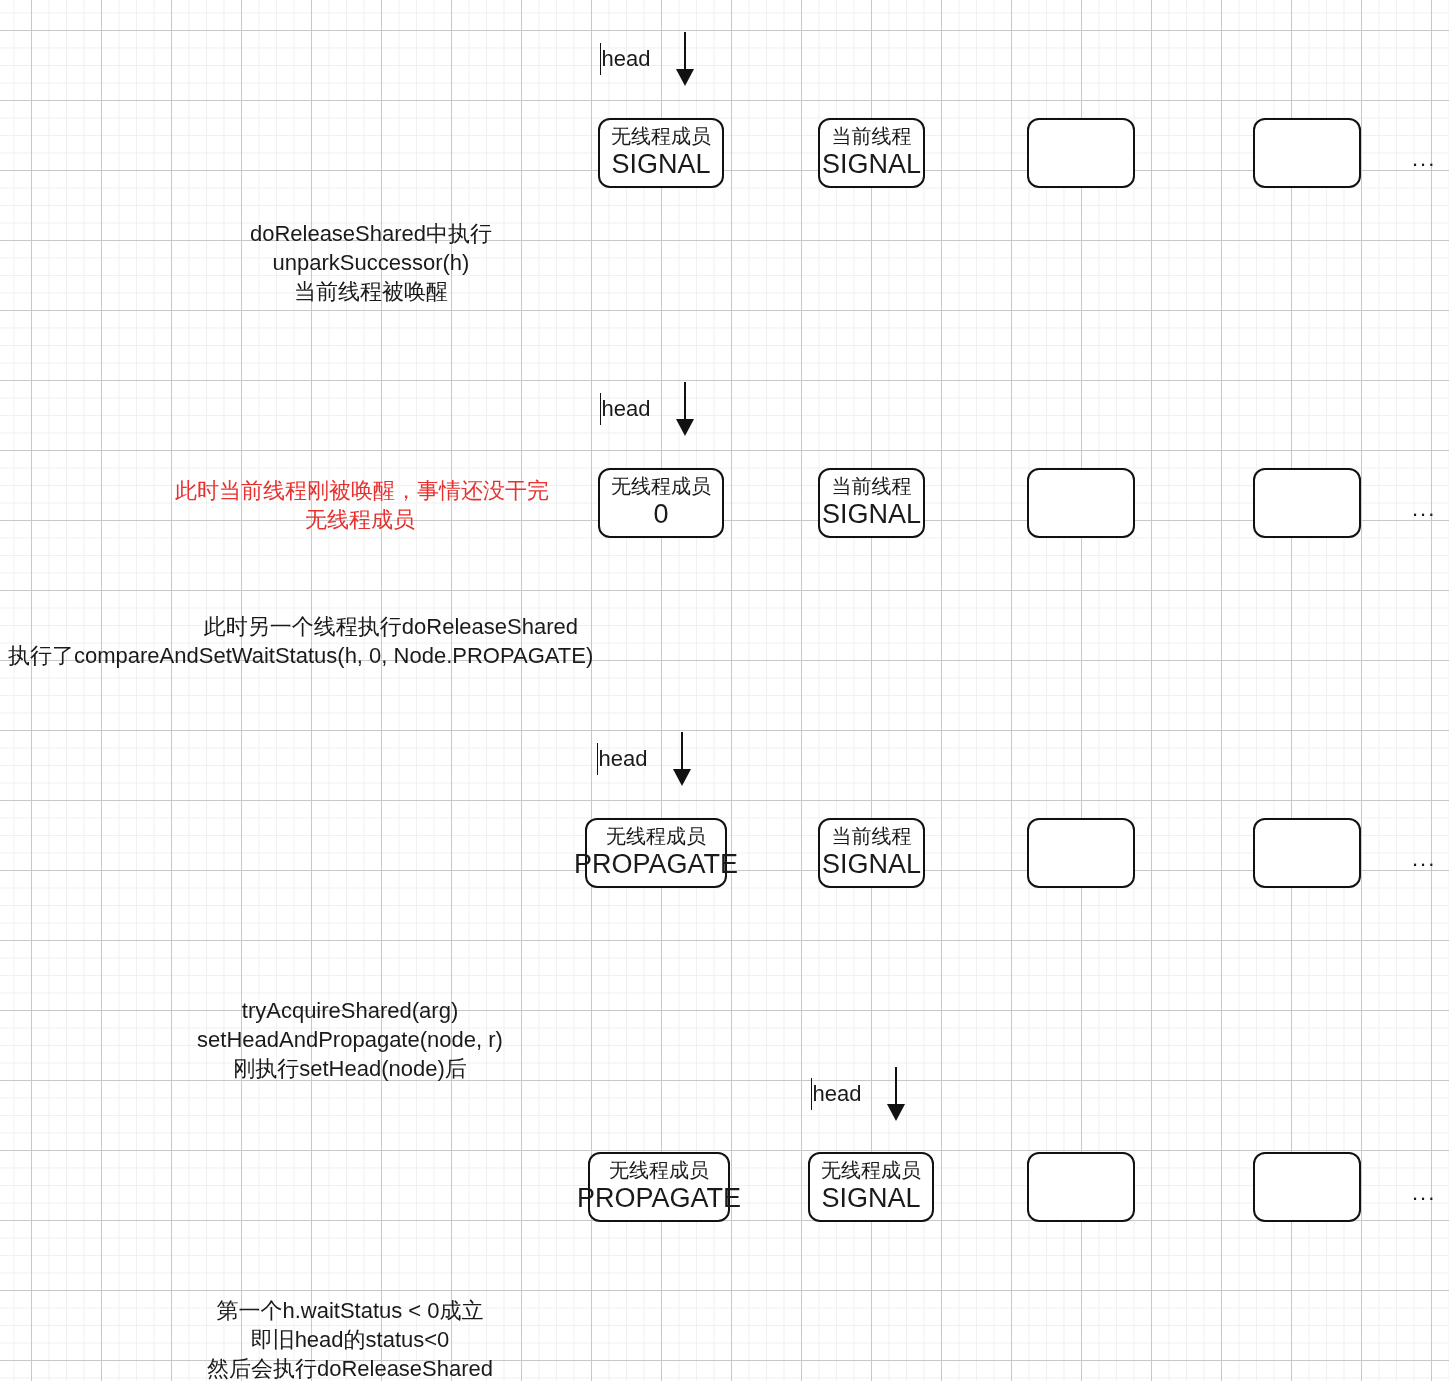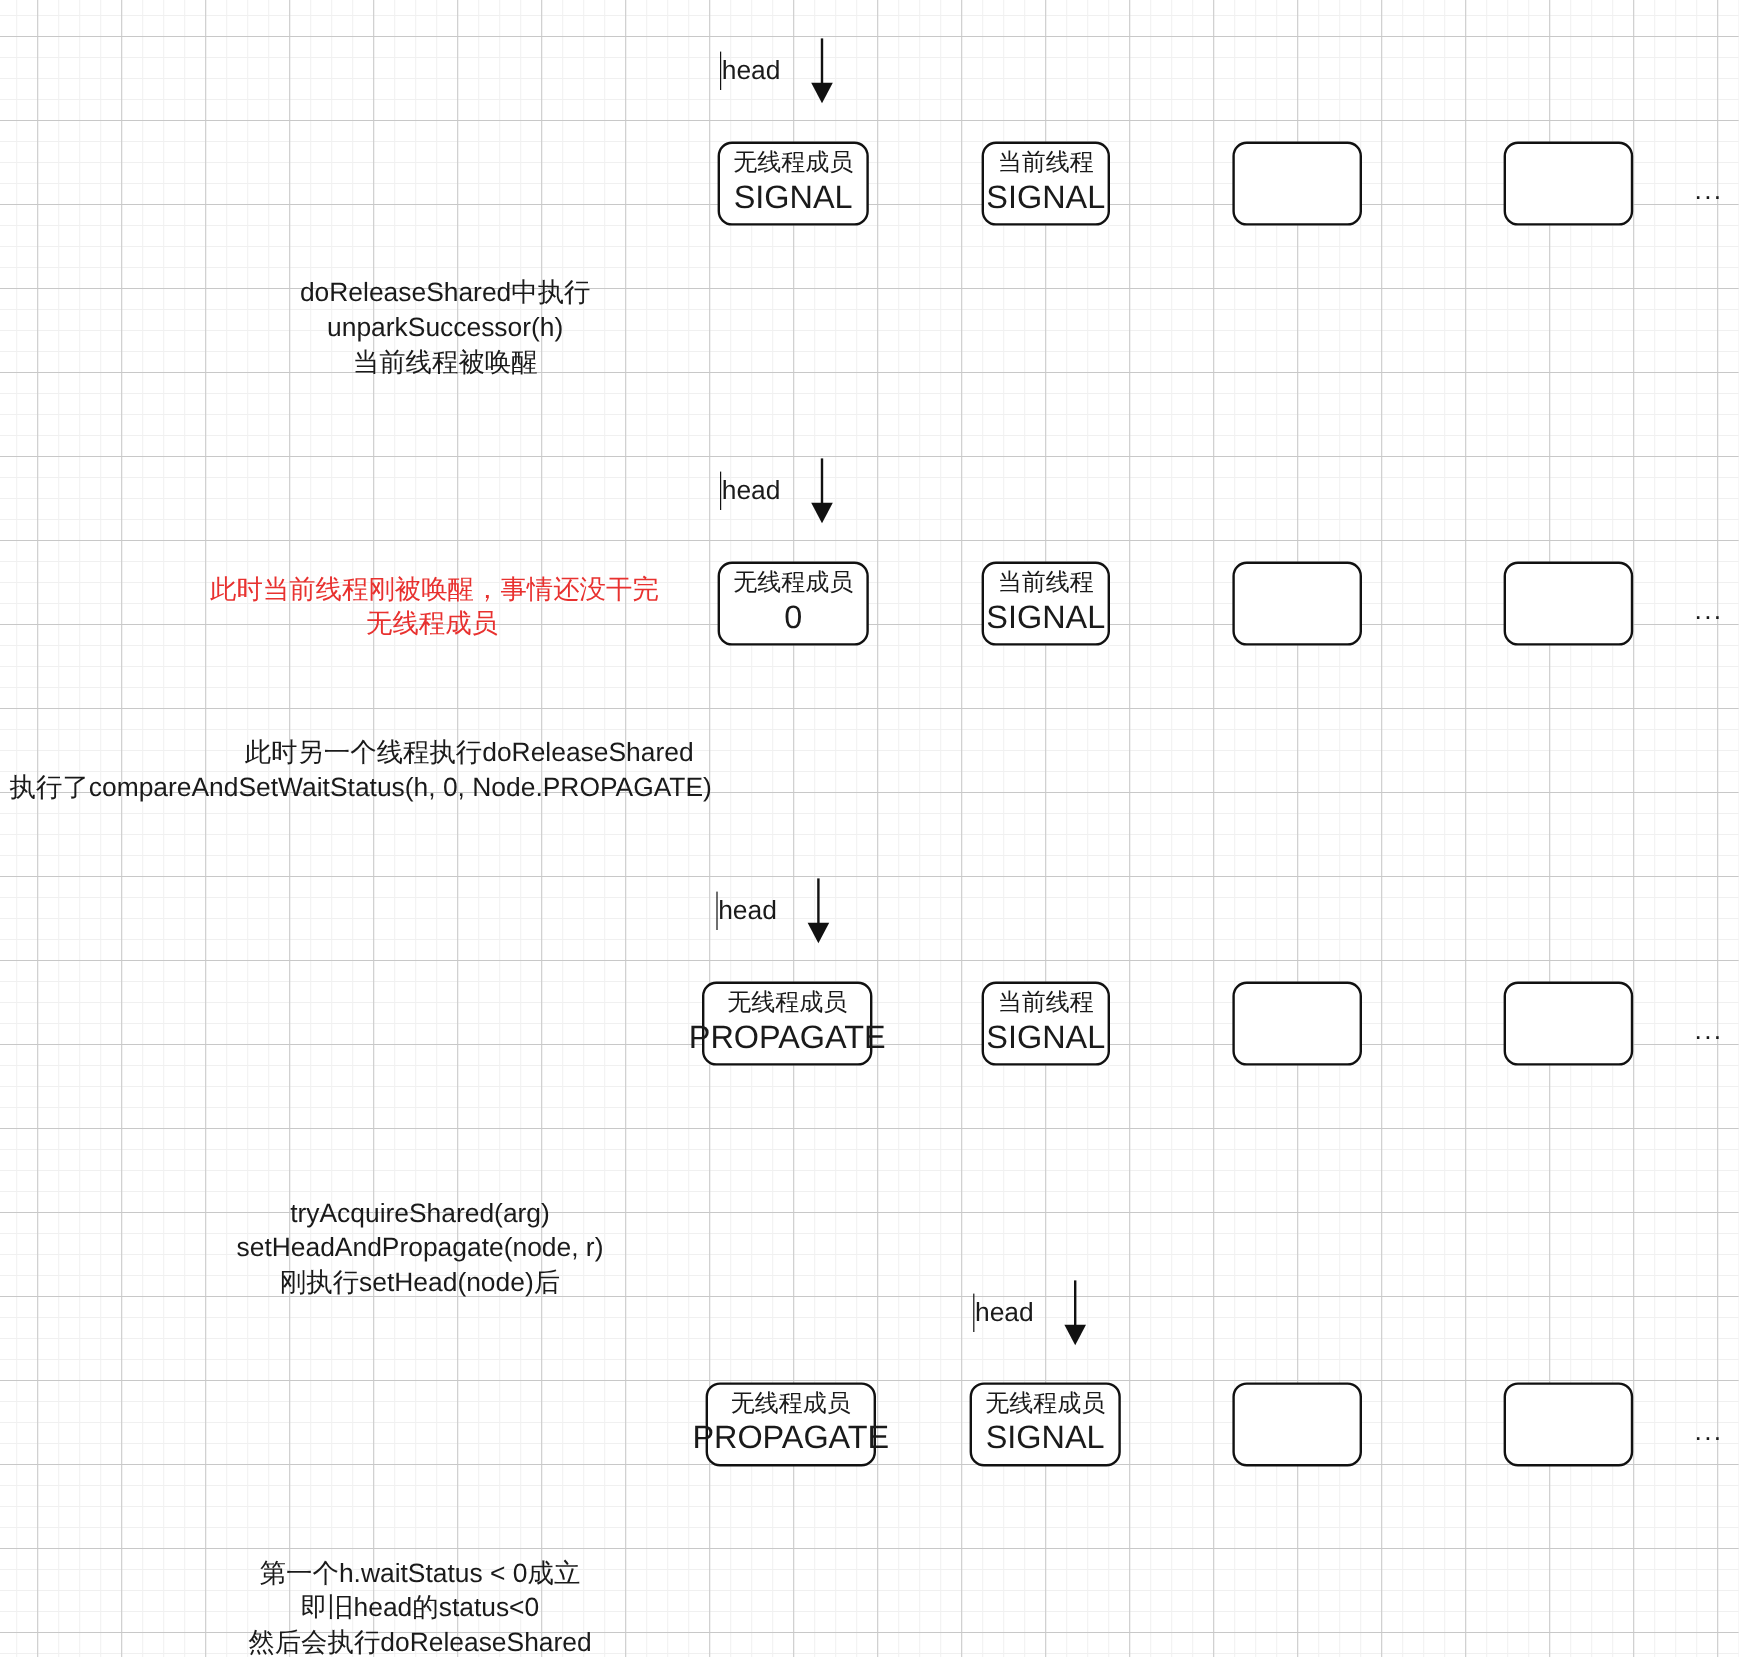--- a/index.html
+++ b/index.html
@@ -138,21 +138,21 @@
   <div class="node" style="left:1027px; top:118px; width:108px; height:70px;">
     <span class="ln ln-owner"></span>
     <span class="ln ln-status"></span>
   </div>
   <div class="node" style="left:1253px; top:118px; width:108px; height:70px;">
     <span class="ln ln-owner"></span>
     <span class="ln ln-status"></span>
   </div>
   <div class="ellipsis" style="left:1412px; top:148px;">...</div>
 
-  <div class="note" style="left:146px; top:229px; width:450px;">
+  <div class="note" style="left:146px; top:219px; width:450px;">
     <span class="ln">doReleaseShared中执行</span>
     <span class="ln">unparkSuccessor(h)</span>
     <span class="ln">当前线程被唤醒</span>
   </div>
 
   <div class="head-ptr" style="left:600px; top:350px; height:118px;">
     <div class="stub" style="height:32px;"></div>
     <div class="head-label">head</div>
     <div class="arrow-wrap">
       <div class="shaft" style="height:38px;"></div>

